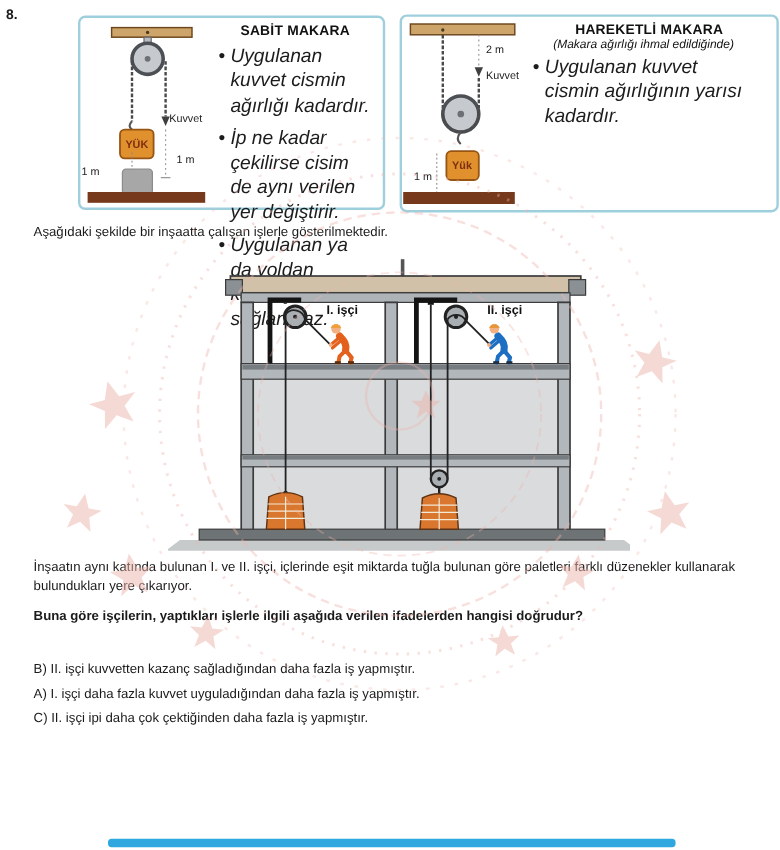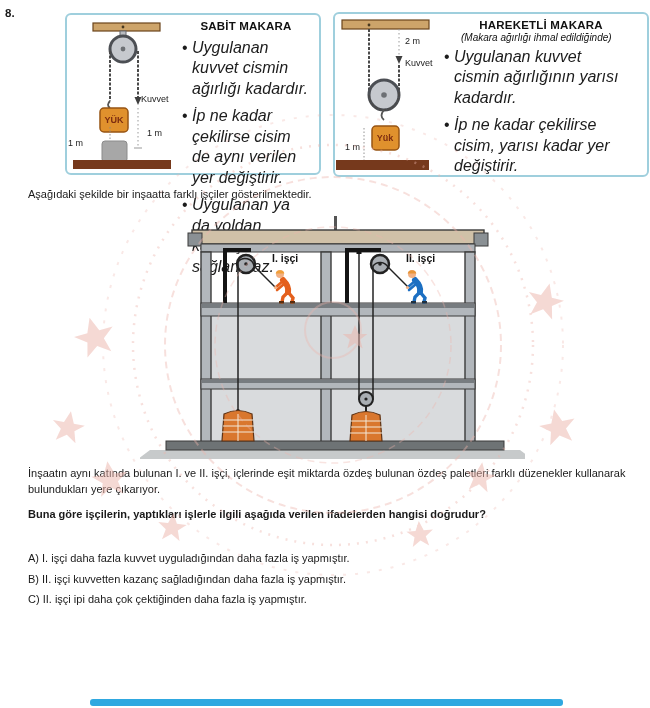--- a/index.html
+++ b/index.html
@@ -101,26 +101,25 @@
       <line x1="29" y1="114" x2="29" y2="146" stroke="#888" stroke-width="0.9" stroke-dasharray="1.5 2"></line>
       <text x="10" y="136" font-size="9" fill="#222">1 m</text>
 
       <rect x="1" y="146" width="93" height="10" fill="#76391c"></rect>
     </svg>
     <div class="box-textcol">
       <div class="box-title">HAREKETLİ MAKARA</div>
       <div class="box-subtitle">(Makara ağırlığı ihmal edildiğinde)</div>
       <ul class="bullets" style="max-width:182px;margin-top:3px;">
         <li>Uygulanan kuvvet cismin ağırlığının yarısı kadardır.</li>
-        <li>İp ne kadar çekilirse cisim, yarısı kadar yer değiştirir.</li>
       </ul>
     </div>
   </div>
 
-  <div class="txt" style="left:28px;top:187px;width:600px;">Aşağıdaki şekilde bir inşaatta farklı işçiler gösterilmektedir.</div>
+  <div class="txt" style="left:28px;top:187px;width:600px;">Aşağıdaki şekilde bir inşaatta çalışan işlerle gösterilmektedir.</div>
 
   <svg class="abs" style="left:140px;top:212px;z-index:2;" width="385" height="252" viewBox="140 212 385 252">
 
     <rect x="334" y="216" width="3" height="15" fill="#555"></rect>
 
     <rect x="192" y="230" width="292" height="14" fill="#d0c1a8" stroke="#3b3b3b" stroke-width="1.4"></rect>
     <rect x="188" y="233" width="14" height="13" fill="#8a9094" stroke="#3b3b3b"></rect>
     <rect x="474" y="233" width="14" height="13" fill="#8a9094" stroke="#3b3b3b"></rect>
     <rect x="201" y="244" width="274" height="8" fill="#aeb3b8" stroke="#3b3b3b"></rect>
 
@@ -197,28 +196,28 @@
       <path d="M415,281 L408,287 M416,284 L409,290" stroke="#1c6fc2" stroke-width="2.6" stroke-linecap="round"></path>
       <circle cx="407.5" cy="287.5" r="1.6" fill="#f3b183"></circle>
       <path d="M420,292 L415,297 L414,302 M420,292 L425,298 L424,302" fill="none" stroke="#1c6fc2" stroke-width="3.4" stroke-linecap="round"></path>
       <rect x="411" y="301" width="5" height="2.4" fill="#203040"></rect>
       <rect x="422" y="301" width="5" height="2.4" fill="#203040"></rect>
       <circle cx="412" cy="274" r="4" fill="#f3b183"></circle>
       <path d="M407.6,273.4 A4.6,4.6 0 0 1 416.4,273.4 Z" fill="#e8963a"></path>
     </g>
   </svg>
 
-  <div class="txt" style="left:28px;top:466px;width:606px;">İnşaatın aynı katında bulunan I. ve II. işçi, içlerinde eşit miktarda özdeş bulunan özdeş paletleri farklı düzenekler kullanarak bulundukları yere çıkarıyor.</div>
+  <div class="txt" style="left:28px;top:466px;width:606px;">İnşaatın aynı katında bulunan I. ve II. işçi, içlerinde eşit miktarda tuğla bulunan göre paletleri farklı düzenekler kullanarak bulundukları yere çıkarıyor.</div>
 
   <div class="txt bold" style="left:28px;top:507px;width:606px;">Buna göre işçilerin, yaptıkları işlerle ilgili aşağıda verilen ifadelerden hangisi doğrudur?</div>
 
 
   <div class="abs options" style="left:28px;top:552px;width:610px;">
+    <div class="opt">B) II. işçi kuvvetten kazanç sağladığından daha fazla iş yapmıştır.</div>
     <div class="opt">A) I. işçi daha fazla kuvvet uyguladığından daha fazla iş yapmıştır.</div>
-    <div class="opt">B) II. işçi kuvvetten kazanç sağladığından daha fazla iş yapmıştır.</div>
     <div class="opt">C) II. işçi ipi daha çok çektiğinden daha fazla iş yapmıştır.</div>
   </div>
 
   <svg class="wm" width="650" height="708" viewBox="0 0 650 708">
     <defs>
       <path id="wm-star" d="M0,-10 L2.94,-3.09 L9.51,-3.09 L4.05,1.18 L5.88,8.09 L0,4 L-5.88,8.09 L-4.05,1.18 L-9.51,-3.09 L-2.94,-3.09 Z"></path>
     </defs>
     <g fill="none" stroke="#ecb4ab">
       <circle cx="333" cy="345" r="200" stroke-width="2.5" stroke-dasharray="2 7" opacity="0.8"></circle>
       <circle cx="333" cy="345" r="168" stroke-width="2" stroke-dasharray="7 5" opacity="0.8"></circle>

